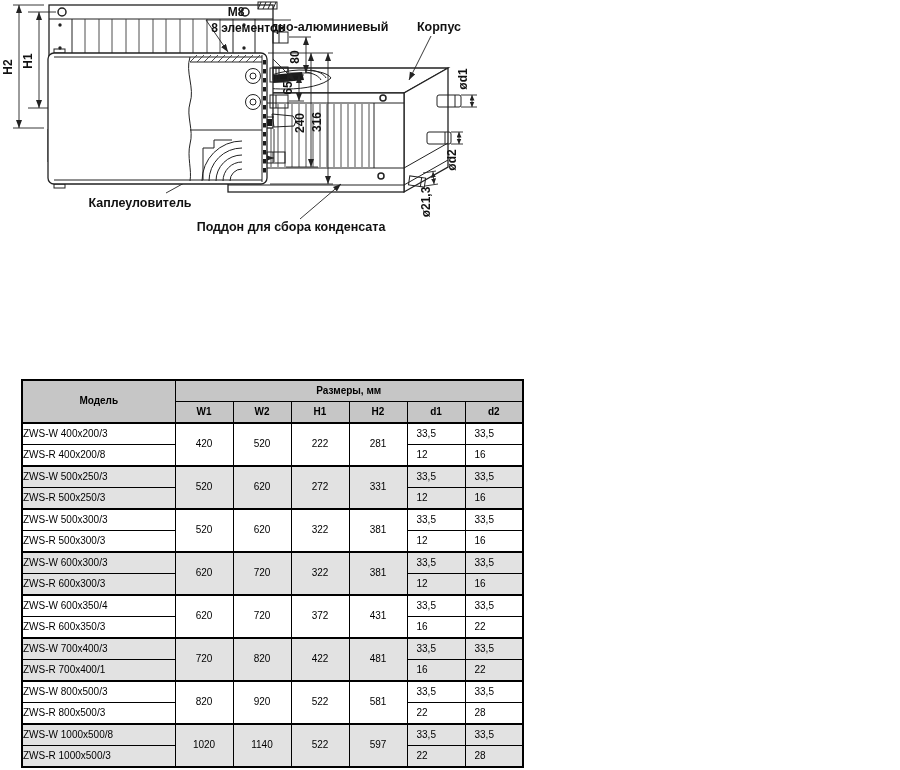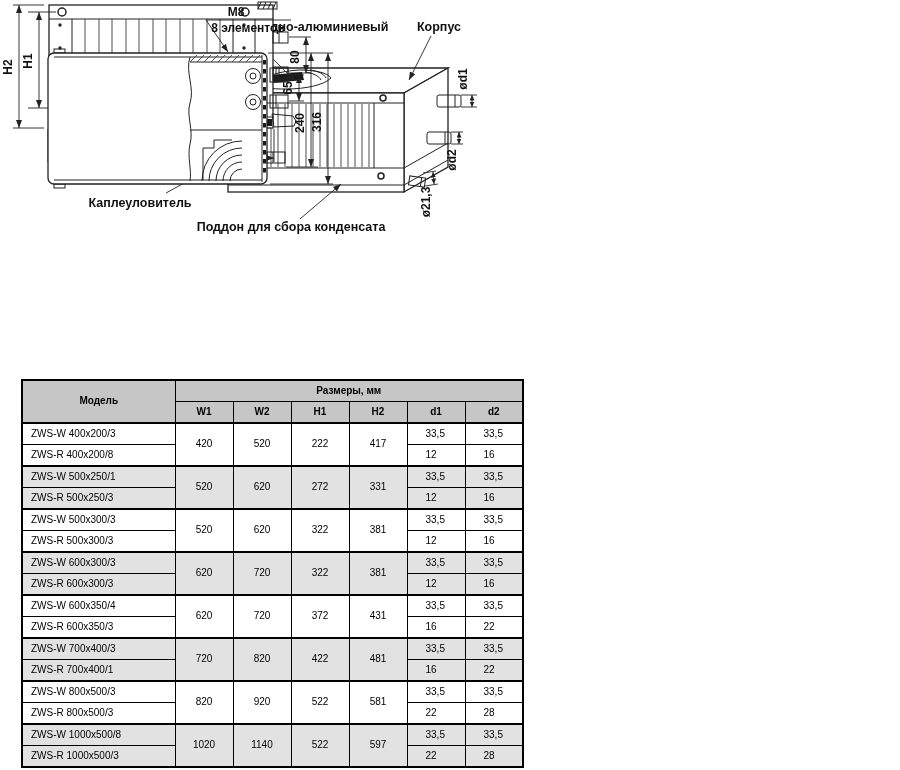--- a/index.html
+++ b/index.html
@@ -20,22 +20,22 @@
   .dk{fill:#1a1a1a;stroke:none;}
   svg text{font-family:"Liberation Sans",sans-serif;font-weight:bold;fill:#111;font-size:12px;}
   svg text.cap{font-size:12.5px;}
 
   
   .dims-table{position:absolute;left:21px;top:379px;border-collapse:collapse;table-layout:fixed;
               border:2px solid #000;font-size:10px;color:#000;}
   .dims-table th,.dims-table td{border:1px solid #000;height:20px;padding:0;text-align:center;
               vertical-align:middle;line-height:1.05;font-family:"Liberation Sans",sans-serif;}
   .dims-table th{background:#c6c6c6;font-weight:bold;}
-  .dims-table td.model{text-align:left;padding-left:8px;}
-  .dims-table td.dval{text-align:left;padding-left:18px;}
+  .dims-table td.model{text-align:left;padding-left:0;}
+  .dims-table td.dval{text-align:left;padding-left:9px;}
   .dims-table tr.shade td{background:#e2e2e2;}
   .dims-table tr.grp td{border-top:2px solid #000;}
   .dims-table thead tr th{border-bottom:1px solid #000;}
   .dims-table thead tr.sub th{border-bottom:2px solid #000;}
 </style>
 </head>
 <body>
 
 <div class="canvas">
 
@@ -361,32 +361,32 @@
         <th>d2</th>
       </tr>
     </thead>
     <tbody>
 
       <tr class="grp">
         <td class="model">ZWS-W 400x200/3</td>
         <td rowspan="2">420</td>
         <td rowspan="2">520</td>
         <td rowspan="2">222</td>
-        <td rowspan="2">417</td>
+        <td rowspan="2">281</td>
         <td class="dval">33,5</td>
         <td class="dval">33,5</td>
       </tr>
       <tr>
         <td class="model">ZWS-R 400x200/8</td>
         <td class="dval">12</td>
         <td class="dval">16</td>
       </tr>
 
       <tr class="grp shade">
-        <td class="model">ZWS-W 500x250/1</td>
+        <td class="model">ZWS-W 500x250/3</td>
         <td rowspan="2">520</td>
         <td rowspan="2">620</td>
         <td rowspan="2">272</td>
         <td rowspan="2">331</td>
         <td class="dval">33,5</td>
         <td class="dval">33,5</td>
       </tr>
       <tr class="shade">
         <td class="model">ZWS-R 500x250/3</td>
         <td class="dval">12</td>

